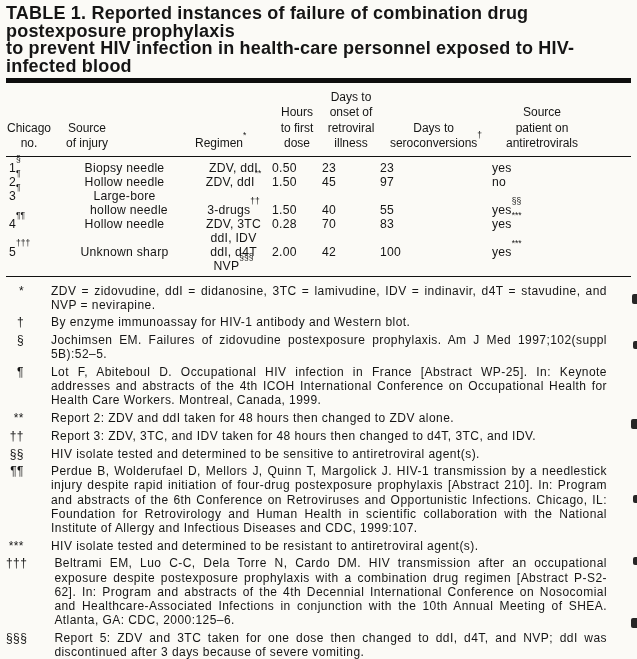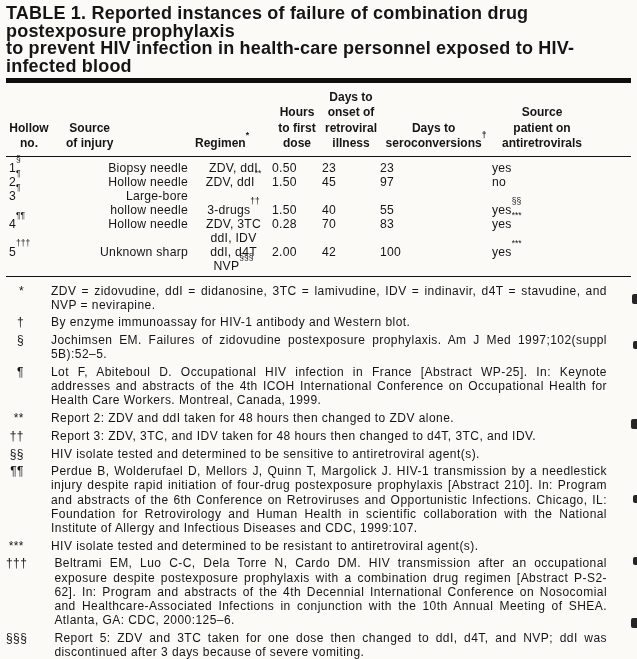--- a/index.html
+++ b/index.html
@@ -17,37 +17,37 @@
     font-weight:bold;
     font-size:18px;
     line-height:17.5px;
     letter-spacing:0.2px;
     white-space:pre-line;
   }
   .rule-thick { height:4.5px; background:#0e0e0e; margin-top:3px; }
 
   table { width:100%; border-collapse:collapse; table-layout:fixed; margin-top:1px; }
   th {
-    font-weight:bold; font-size:12px; line-height:15.5px;
+    font-weight:normal; font-size:12px; line-height:15.5px;
     vertical-align:bottom; text-align:center;
     padding:6px 0 4px 0;
     border-bottom:1.6px solid #111;
   }
   .hlines { display:inline-block; white-space:pre-line; text-align:center; }
   th.col-injury  { text-align:left; padding-left:14px; }
   th.col-regimen { text-align:left; padding-left:7px; }
 
   td {
     font-size:12.2px; line-height:14px; letter-spacing:0.25px;
     vertical-align:top; padding:0;
   }
   tbody tr:first-child td { padding-top:4px; }
   tbody tr:last-child td  { border-bottom:1.6px solid #111; padding-bottom:3px; }
   td.col-report  { text-align:left; padding-left:3px; }
-  td.col-injury  { text-align:right; padding-left:9px; }
+  td.col-injury  { text-align:center; padding-left:9px; }
   td.col-regimen { text-align:center; padding-left:7px; }
   td.col-hours, td.col-onset, td.col-serocon, td.col-source { }
   td.vb { vertical-align:bottom; }
 
   sup {
     font-size:8.5px; line-height:0; letter-spacing:0;
     position:relative; top:-4px;
   }
   sup:empty, .cellline span:empty { display:none; }
   .indent { padding-left:9px; }
@@ -78,21 +78,21 @@
         <col style="width:136px">
         <col style="width:84px">
       <col style="width:50px">
         <col style="width:58px">
         <col style="width:112px">
       <col style="width:100px">
         <col>
     </colgroup>
     <thead>
       <tr>
-        <th class="col-report"><span class="hlines">Hollow
+        <th class="col-report"><span class="hlines">Chicago
 no.</span></th>
         <th class="col-injury"><span class="hlines">Source
 of injury</span></th>
         <th class="col-regimen"><span class="hlines">Regimen</span><sup>*</sup></th>
         <th class="col-hours"><span class="hlines">Hours
 to first
 dose</span></th>
         <th class="col-onset"><span class="hlines">Days to
 onset of
 retroviral

